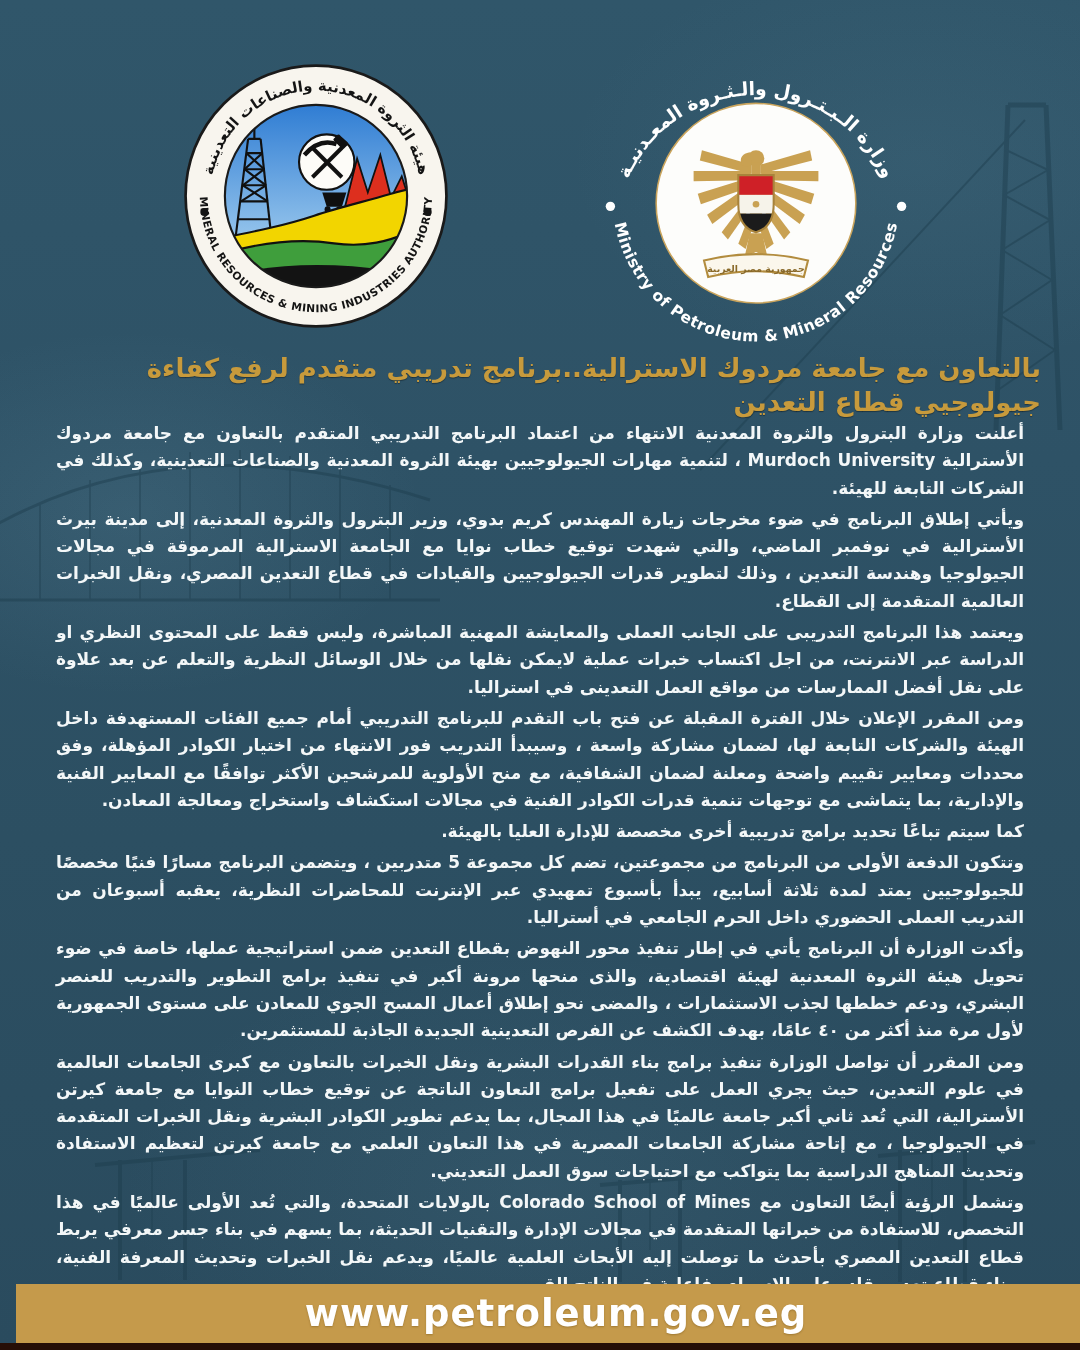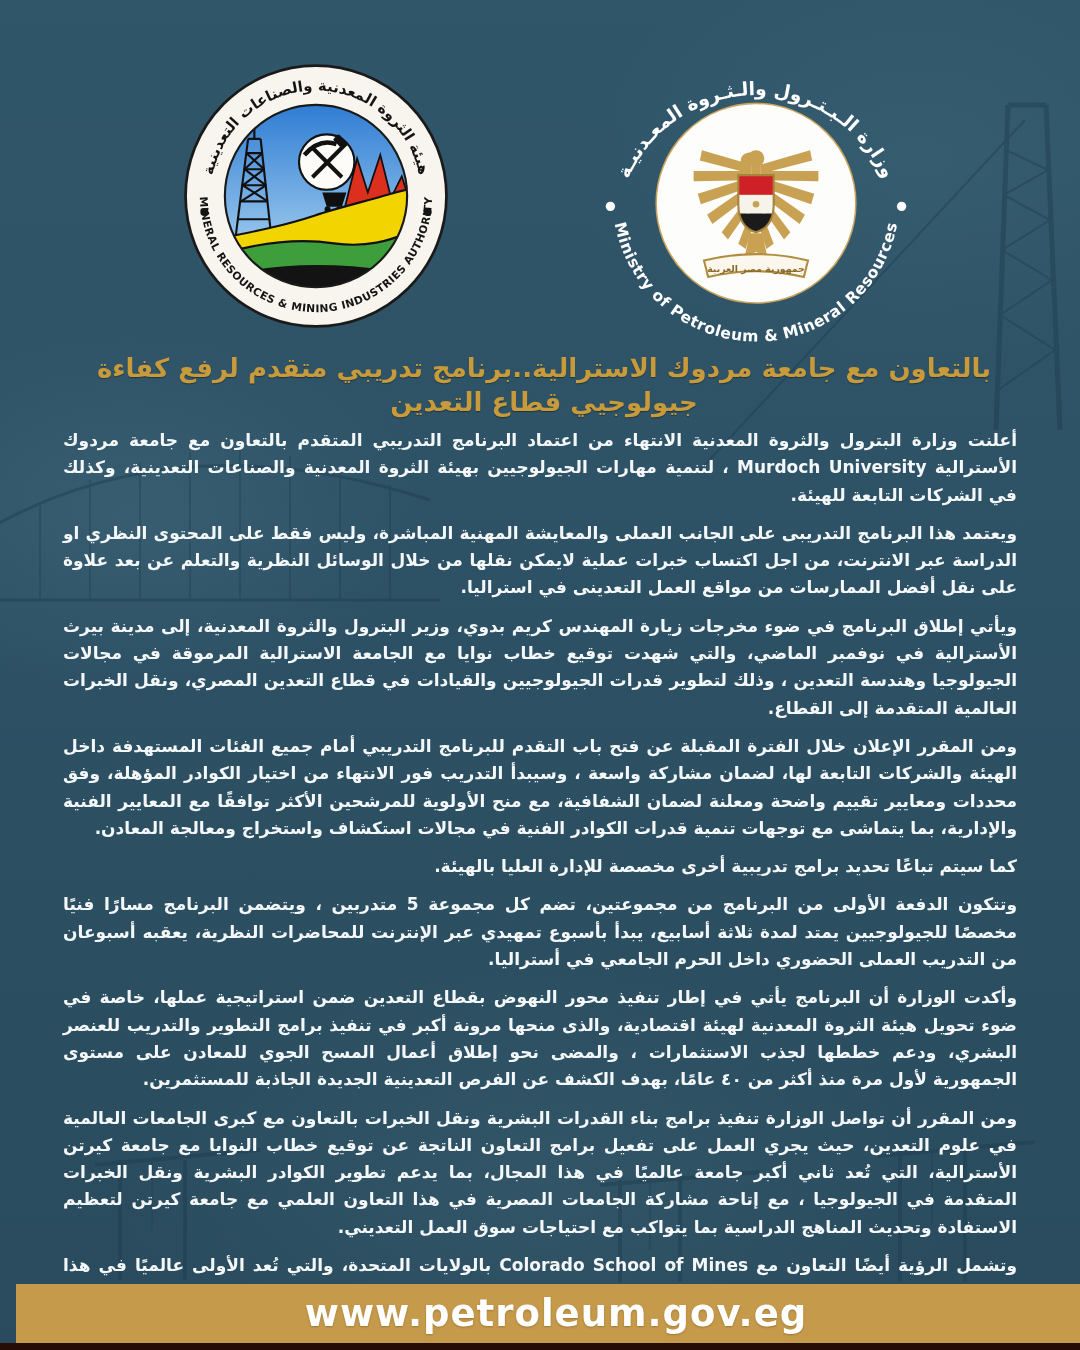--- a/index.html
+++ b/index.html
@@ -14,32 +14,32 @@
   }
   .bg-sil{position:absolute;inset:0;z-index:0;}
   .layer{position:absolute;z-index:2;}
 
   
   .logo-left{left:182px;top:62px;width:268px;height:268px;}
   .logo-right{left:600px;top:42px;width:312px;height:312px;}
 
   
   .headline{
-    left:34px;top:352px;width:1020px;text-align:center;direction:rtl;
+    left:21px;top:352px;width:1020px;text-align:right;direction:rtl;
     color:#c79a3c;font-size:26px;font-weight:bold;line-height:1.3;margin:0;
     text-shadow:0 1px 1px rgba(0,0,0,.35);
   }
 
   
   .body-text{
     left:52px;top:416px;width:976px;direction:rtl;
     color:#f3f7f8;font-size:17px;font-weight:bold;line-height:27.3px;
     text-align:justify;text-justify:inter-word;
   }
-  .body-text p{margin:11px;padding:0;}
+  .body-text p{margin:4px;padding:0;}
 
   
   .footer-bar{
     left:16px;top:1284px;width:1080px;height:59px;background:#c59a4b;
     display:flex;align-items:center;justify-content:center;
   }
   .footer-url{
     color:#ffffff;font-size:37px;font-weight:bold;letter-spacing:1px;
     text-shadow:0 1px 2px rgba(90,60,10,.35);
   }
@@ -225,22 +225,22 @@
       <textPath href="#arcBotR" startOffset="50%" text-anchor="middle">Ministry of Petroleum &amp; Mineral Resources</textPath>
     </text>
     <circle cx="10" cy="158" r="4.5" fill="#ffffff"></circle>
     <circle cx="290" cy="158" r="4.5" fill="#ffffff"></circle>
   </svg>
 
   <h1 class="layer headline">بالتعاون مع جامعة مردوك الاسترالية..برنامج تدريبي متقدم لرفع كفاءة جيولوجيي قطاع التعدين</h1>
 
   <div class="layer body-text">
     <p>أعلنت وزارة البترول والثروة المعدنية الانتهاء من اعتماد البرنامج التدريبي المتقدم بالتعاون مع جامعة مردوك الأسترالية Murdoch University ، لتنمية مهارات الجيولوجيين بهيئة الثروة المعدنية والصناعات التعدينية، وكذلك في الشركات التابعة للهيئة.</p>
+    <p>ويأتي إطلاق البرنامج في ضوء مخرجات زيارة المهندس كريم بدوي، وزير البترول والثروة المعدنية، إلى مدينة بيرث الأسترالية في نوفمبر الماضي، والتي شهدت توقيع خطاب نوايا مع الجامعة الاسترالية المرموقة في مجالات الجيولوجيا وهندسة التعدين ، وذلك لتطوير قدرات الجيولوجيين والقيادات في قطاع التعدين المصري، ونقل الخبرات العالمية المتقدمة إلى القطاع.</p>
     <p>ويعتمد هذا البرنامج التدريبى على الجانب العملى والمعايشة المهنية المباشرة، وليس فقط على المحتوى النظري او الدراسة عبر الانترنت، من اجل اكتساب خبرات عملية لايمكن نقلها من خلال الوسائل النظرية والتعلم عن بعد علاوة على نقل أفضل الممارسات من مواقع العمل التعدينى في استراليا.</p>
-    <p>ويأتي إطلاق البرنامج في ضوء مخرجات زيارة المهندس كريم بدوي، وزير البترول والثروة المعدنية، إلى مدينة بيرث الأسترالية في نوفمبر الماضي، والتي شهدت توقيع خطاب نوايا مع الجامعة الاسترالية المرموقة في مجالات الجيولوجيا وهندسة التعدين ، وذلك لتطوير قدرات الجيولوجيين والقيادات في قطاع التعدين المصري، ونقل الخبرات العالمية المتقدمة إلى القطاع.</p>
     <p>ومن المقرر الإعلان خلال الفترة المقبلة عن فتح باب التقدم للبرنامج التدريبي أمام جميع الفئات المستهدفة داخل الهيئة والشركات التابعة لها، لضمان مشاركة واسعة ، وسيبدأ التدريب فور الانتهاء من اختيار الكوادر المؤهلة، وفق محددات ومعايير تقييم واضحة ومعلنة لضمان الشفافية، مع منح الأولوية للمرشحين الأكثر توافقًا مع المعايير الفنية والإدارية، بما يتماشى مع توجهات تنمية قدرات الكوادر الفنية في مجالات استكشاف واستخراج ومعالجة المعادن.</p>
     <p>كما سيتم تباعًا تحديد برامج تدريبية أخرى مخصصة للإدارة العليا بالهيئة.</p>
     <p>وتتكون الدفعة الأولى من البرنامج من مجموعتين، تضم كل مجموعة 5 متدربين ، ويتضمن البرنامج مسارًا فنيًا مخصصًا للجيولوجيين يمتد لمدة ثلاثة أسابيع، يبدأ بأسبوع تمهيدي عبر الإنترنت للمحاضرات النظرية، يعقبه أسبوعان من التدريب العملى الحضوري داخل الحرم الجامعي في أستراليا.</p>
     <p>وأكدت الوزارة أن البرنامج يأتي في إطار تنفيذ محور النهوض بقطاع التعدين ضمن استراتيجية عملها، خاصة في ضوء تحويل هيئة الثروة المعدنية لهيئة اقتصادية، والذى منحها مرونة أكبر في تنفيذ برامج التطوير والتدريب للعنصر البشري، ودعم خططها لجذب الاستثمارات ، والمضى نحو إطلاق أعمال المسح الجوي للمعادن على مستوى الجمهورية لأول مرة منذ أكثر من ٤٠ عامًا، بهدف الكشف عن الفرص التعدينية الجديدة الجاذبة للمستثمرين.</p>
     <p>ومن المقرر أن تواصل الوزارة تنفيذ برامج بناء القدرات البشرية ونقل الخبرات بالتعاون مع كبرى الجامعات العالمية في علوم التعدين، حيث يجري العمل على تفعيل برامج التعاون الناتجة عن توقيع خطاب النوايا مع جامعة كيرتن الأسترالية، التي تُعد ثاني أكبر جامعة عالميًا في هذا المجال، بما يدعم تطوير الكوادر البشرية ونقل الخبرات المتقدمة في الجيولوجيا ، مع إتاحة مشاركة الجامعات المصرية في هذا التعاون العلمي مع جامعة كيرتن لتعظيم الاستفادة وتحديث المناهج الدراسية بما يتواكب مع احتياجات سوق العمل التعديني.</p>
     <p>وتشمل الرؤية أيضًا التعاون مع Colorado School of Mines بالولايات المتحدة، والتي تُعد الأولى عالميًا في هذا التخصص، للاستفادة من خبراتها المتقدمة في مجالات الإدارة والتقنيات الحديثة، بما يسهم في بناء جسر معرفي يربط قطاع التعدين المصري بأحدث ما توصلت إليه الأبحاث العلمية عالميًا، ويدعم نقل الخبرات وتحديث المعرفة الفنية، وبناء قطاع تعدين قادر على الإسهام بفاعلية في الناتج القومي.</p>
   </div>
 
   <div class="layer footer-bar">
     <span class="footer-url">www.petroleum.gov.eg</span>

